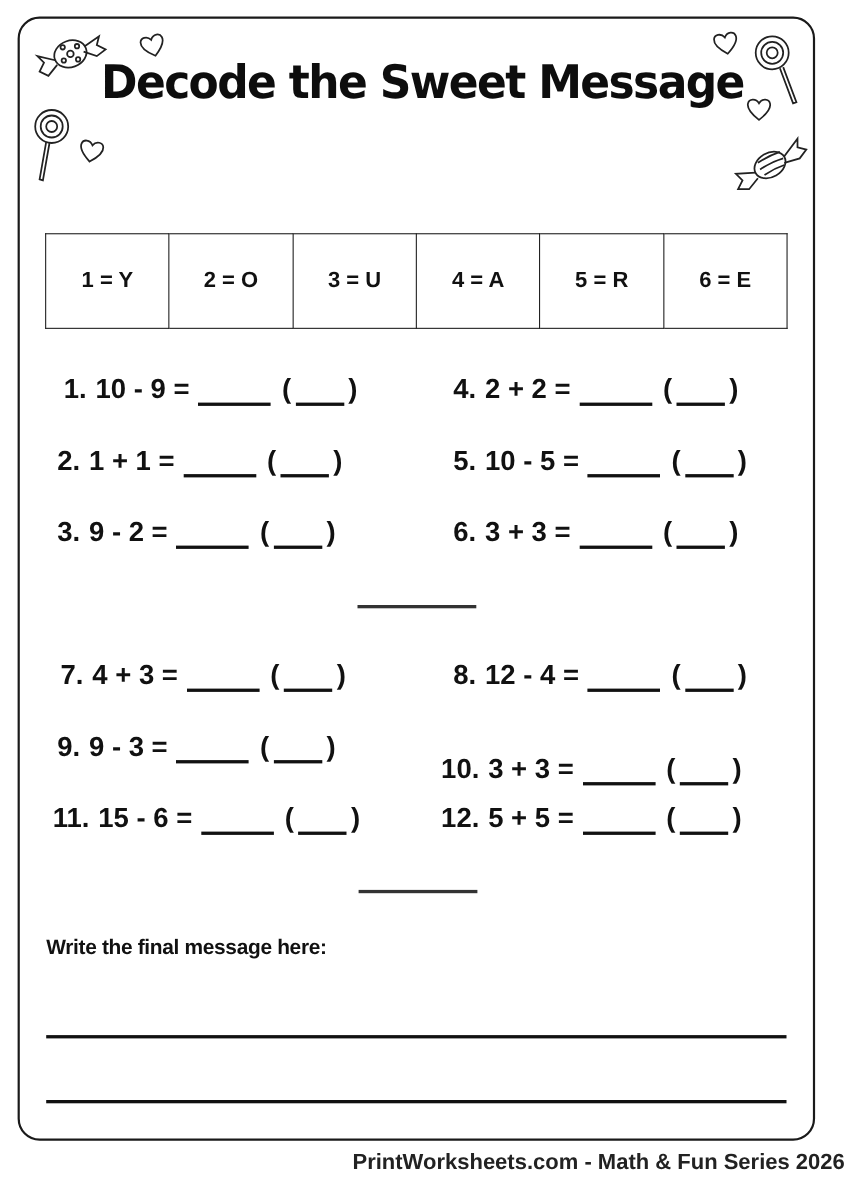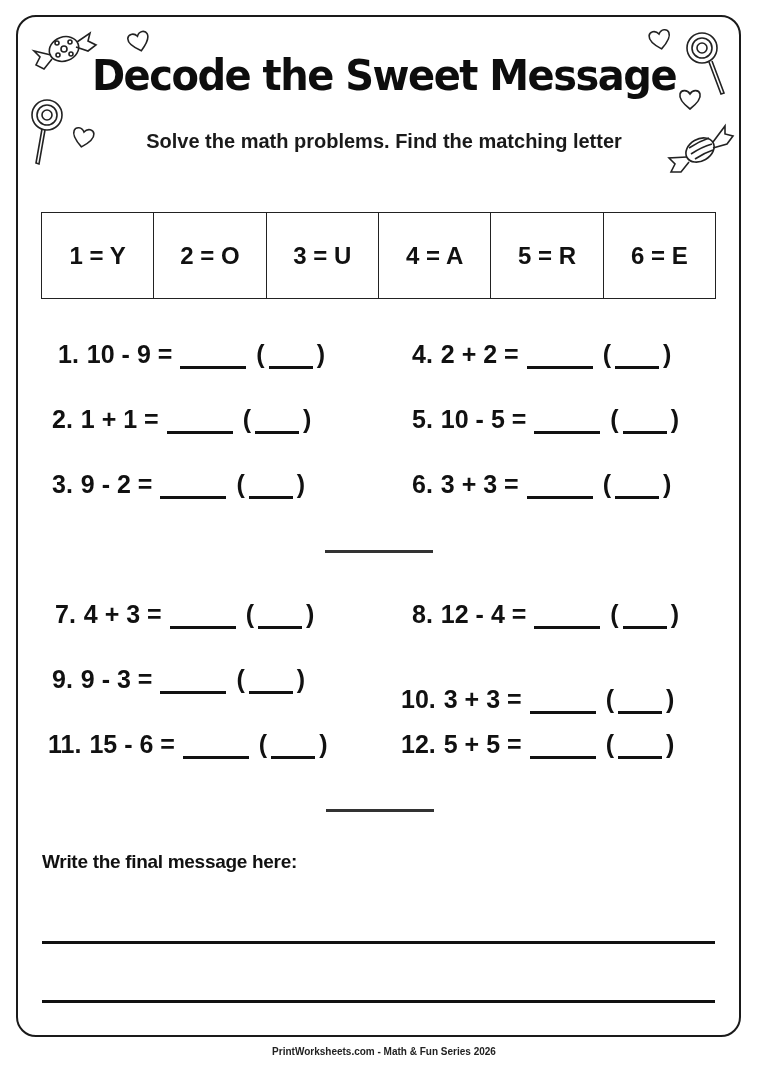--- a/index.html
+++ b/index.html
@@ -24,21 +24,21 @@
       font-size: 20px; line-height: 27px; color: #1a1a1a;
     }
     .deco { position: absolute; }
     .key {
       position: absolute; left: 41px; top: 212px; width: 675px; height: 87px;
       border-collapse: collapse; table-layout: fixed;
     }
     .key td {
       border: 1.5px solid #222; text-align: center;
       font-family: "Liberation Sans", sans-serif; font-weight: bold;
-      font-size: 24px; height: 43px; color: #111;
+      font-size: 20px; height: 43px; color: #111;
     }
     .problem {
       position: absolute; font-family: "Liberation Sans", sans-serif;
       font-weight: bold; font-size: 25px; white-space: nowrap; color: #111;
       display: flex; align-items: flex-end;
     }
     .problem .eq { margin-right: 8px; }
     .problem .blank-long {
       display: inline-block; width: 66px; border-bottom: 3px solid #111;
       height: 20px; margin-right: 6px;
@@ -53,23 +53,23 @@
     }
     .final-label {
       position: absolute; left: 42px; top: 851px;
       font-family: "Liberation Sans", sans-serif; font-weight: bold;
       font-size: 19px; color: #111; letter-spacing: -0.3px;
     }
     .write-line {
       position: absolute; left: 42px; width: 673px; height: 3px; background: #111;
     }
     .footer {
-      position: absolute; left: 0; right: 0; top: 1046px; text-align: center;
-      font-family: "Liberation Sans", sans-serif; font-weight: bold;
-      font-size: 10px; color: #222;
+      position: absolute; left: 0; right: 0; top: 1046px; text-align: right;
+      font-family: "Liberation Sans", sans-serif; font-weight: bold;
+      font-size: 20px; color: #222;
     }
   </style>
 </head>
 <body>
 
 <div class="frame"></div>
 
 <svg class="deco" style="left:30px;top:25px;" width="70" height="50" viewBox="0 0 70 50">
   <g fill="none" stroke="#222" stroke-width="1.6">
     <ellipse cx="34" cy="24" rx="15" ry="12" transform="rotate(-20 34 24)"></ellipse>
@@ -116,21 +116,20 @@
     <path d="M22 35 L4 36 L10 42 L6 50 L16 50 L24 40"></path>
     <path d="M48 20 L60 4 L60 12 L68 14 L62 22 L48 26"></path>
     <path d="M24 26 C30 22 38 18 44 16"></path>
     <path d="M26 32 C32 28 40 24 47 22"></path>
     <path d="M30 37 C36 33 42 30 48 28"></path>
   </g>
 </svg>
 
 <div class="title">Decode the Sweet Message</div>
 <div class="subtitle">
-  <div>Solve the math problems. Find the matching letter</div>
 </div>
 
 <table class="key">
   <tbody>
       <tr>
     <td>1 = Y</td>
     <td>2 = O</td>
     <td>3 = U</td>
     <td>4 = A</td>
     <td>5 = R</td>

